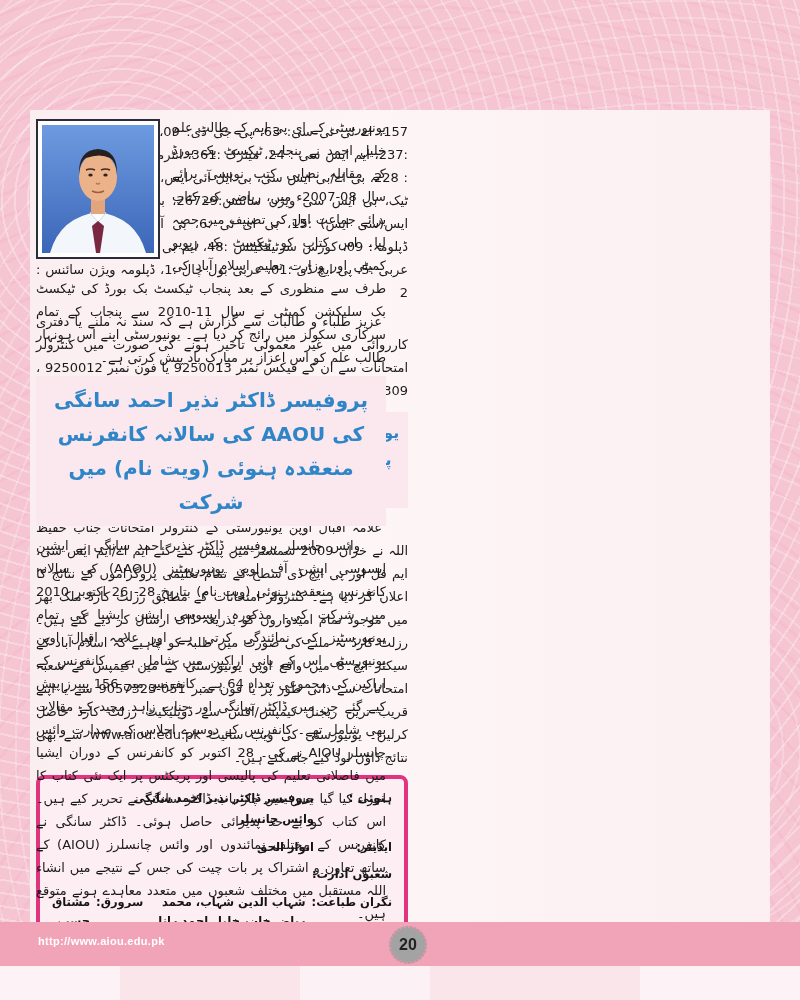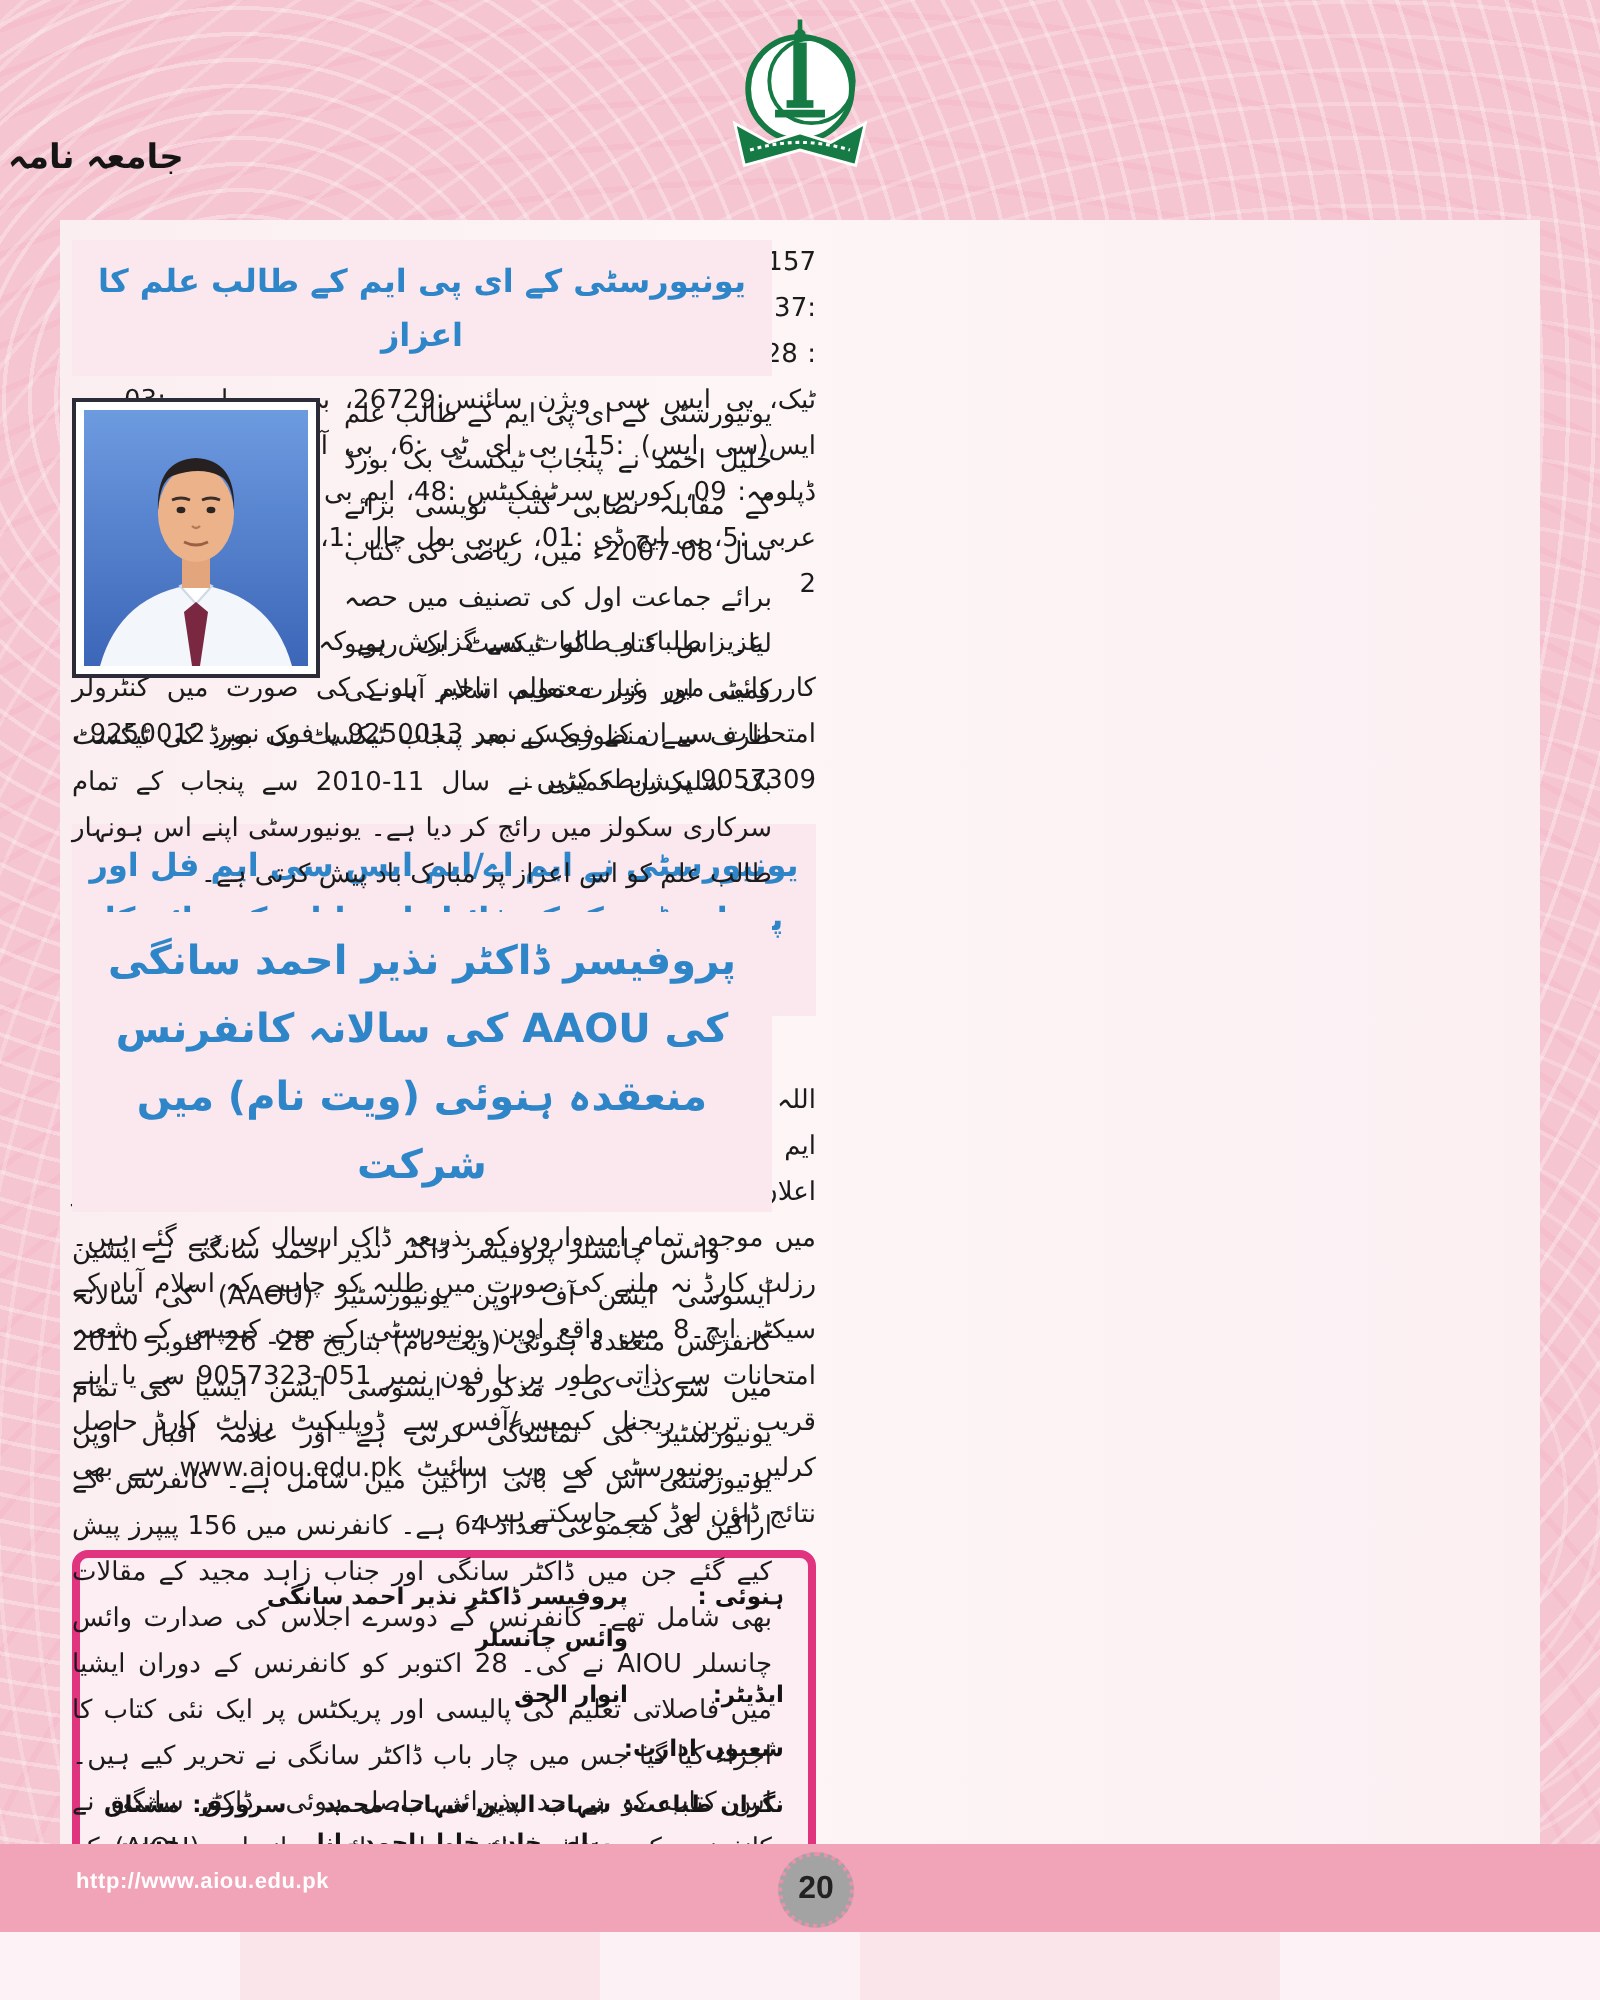--- a/index.html
+++ b/index.html
@@ -52,36 +52,20 @@
   .url{position:absolute;left:auto;right:auto;top:13px;left:38px;direction:ltr;
     font-family:"Liberation Sans",sans-serif;font-size:11px;font-weight:bold;color:#ffffff;letter-spacing:.3px;}
   .bottomstrip{position:absolute;left:0;top:966px;width:800px;height:34px;background:#fae5eb;
     background-image:linear-gradient(90deg,rgba(255,255,255,.5) 0 120px,rgba(255,255,255,0) 120px 300px,rgba(255,255,255,.45) 300px 430px,rgba(255,255,255,0) 430px 640px,rgba(255,255,255,.5) 640px 800px);}
 </style>
 </head>
 <body>
 
 <div class="page">
 
-  <div class="masthead">
-    <div class="logo">
-      <svg viewBox="0 0 100 100" aria-hidden="true">
-        <circle cx="50" cy="42" r="27" fill="#ffffff" stroke="#157a43" stroke-width="3"></circle>
-        <circle cx="56" cy="38" r="22" fill="none" stroke="#157a43" stroke-width="2"></circle>
-        <rect x="46.5" y="18" width="7" height="32" fill="#157a43"></rect>
-        <rect x="43" y="48" width="14" height="4" fill="#157a43"></rect>
-        <rect x="37" y="53" width="26" height="4" fill="#157a43"></rect>
-        <circle cx="50" cy="14" r="3" fill="#157a43"></circle>
-        <rect x="48.8" y="6" width="2.4" height="7" fill="#157a43"></rect>
-        <path d="M16 60 L34 70 L50 65 L66 70 L84 60 L79 82 L50 74 L21 82 Z" fill="#157a43" stroke="#ffffff" stroke-width="1.5"></path>
-        <path d="M24 74 Q50 66 76 74" fill="none" stroke="#ffffff" stroke-width="1.6" stroke-dasharray="2 2"></path>
-      </svg>
-    </div>
-    <div class="mast-title">جامعہ نامہ</div>
-  </div>
 
   <div class="content">
 
     <div class="col-l">
       <p class="para">157، اے ٹی ٹی سی: 63، پی جی ڈی: 09، ایم فل : 26، ایم اے :237، ایم ایس سی : 24، میٹرک :361، انٹرمیڈیٹ :820، ایم بی اے : 228، بی اے/بی ایس سی، بی ایل آئی ایس، بی کام، بی بی اے، بی ٹیک، بی ایس سی ویژن سائنس:26729، بی سی ایس :03، بی ایس(سی ایس) :15، بی ای ٹی :6، بی آئی ٹی:01، ایجوکیشن ڈپلومہ: 09، کورس سرٹیفکیٹس :48، ایم بی اے(کول) : 05، ابتدائی عربی :5، پی ایچ ڈی :01، عربی بول چال :1، ڈپلومہ ویژن سائنس : 2</p>
       <p class="para indent">عزیز طلباء و طالبات سے گزارش ہے کہ سند نہ ملنے یا دفتری کارروائی میں غیر معمولی تاخیر ہونے کی صورت میں کنٹرولر امتحانات سے ان کے فیکس نمبر 9250013 یا فون نمبر 9250012 ، 9057309 پر رابطہ کریں۔</p>
       <div class="band h1">یونیورسٹی نے ایم اے/ایم ایس سی ایم فل اور پی ایچ ڈی تک کے فائنل امتحانات کے نتائج کا اعلان کر دیا۔</div>
       <p class="para indent">علامہ اقبال اوپن یونیورسٹی کے کنٹرولر امتحانات جناب حفیظ اللہ نے خزاں 2009 سمسٹر میں پیش کئے گئے ایم اے/ایم ایس سی، ایم فل اور پی ایچ ڈی سطح کے تمام تعلیمی پروگراموں کے نتائج کا اعلان کر دیا ہے۔ کنٹرولر امتحانات کے مطابق رزلٹ کارڈ ملک بھر میں موجود تمام امیدواروں کو بذریعہ ڈاک ارسال کر دیے گئے ہیں۔ رزلٹ کارڈ نہ ملنے کی صورت میں طلبہ کو چاہیے کہ اسلام آباد کے سیکٹر ایچ۔8 میں واقع اوپن یونیورسٹی کے مین کیمپس کے شعبہ امتحانات سے ذاتی طور پر یا فون نمبر 051-9057323 سے یا اپنے قریب ترین ریجنل کیمپس/آفس سے ڈوپلیکیٹ رزلٹ کارڈ حاصل کرلیں۔ یونیورسٹی کی ویب سائیٹ www.aiou.edu.pk سے بھی نتائج ڈاؤن لوڈ کیے جاسکتے ہیں۔</p>
 
       <div class="staff-box">
@@ -107,21 +91,20 @@
           <span class="pair">
             <span class="slabel">سرورق:</span>
             <span>مشتاق حسین</span>
           </span>
         </div>
 
       </div>
     </div>
 
     <div class="col-r">
-      <div class="band h1">یونیورسٹی کے ای پی ایم کے طالب علم کا اعزاز</div>
 
       <p class="para story1">
         <span class="photo">
           <svg viewBox="0 0 112 128" aria-hidden="true">
             <defs>
               <linearGradient id="bgblue" x1="0" y1="0" x2="0" y2="1">
                 <stop offset="0" stop-color="#6d9be0"></stop>
                   <stop offset="1" stop-color="#3c66b8"></stop>
               </linearGradient>
             </defs>

